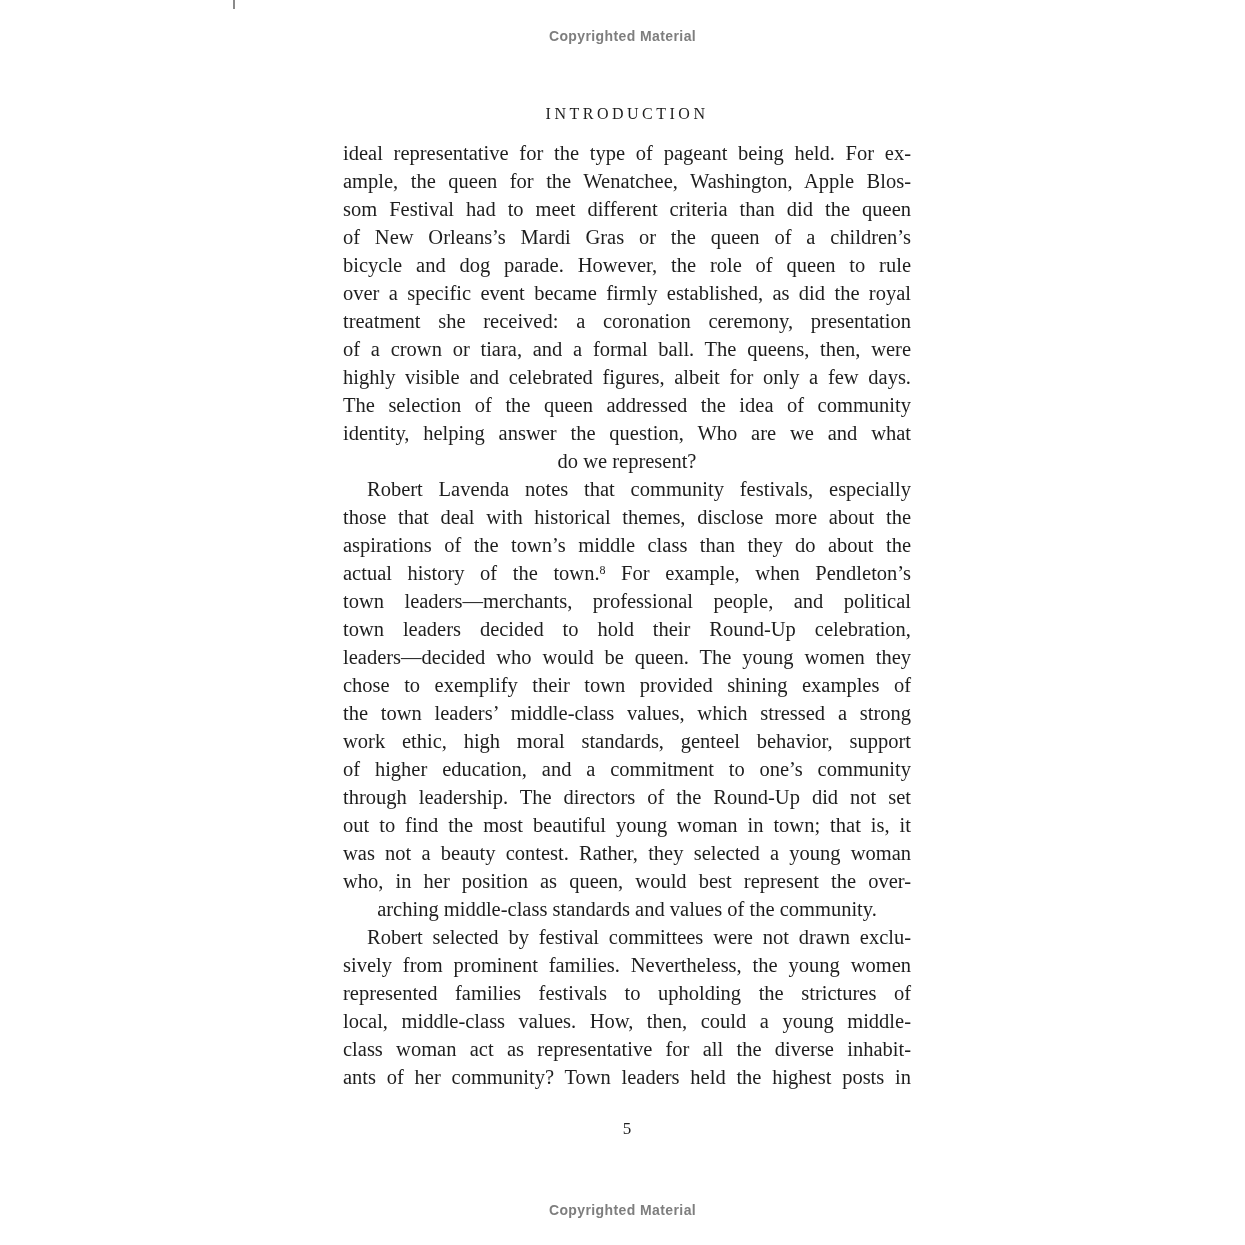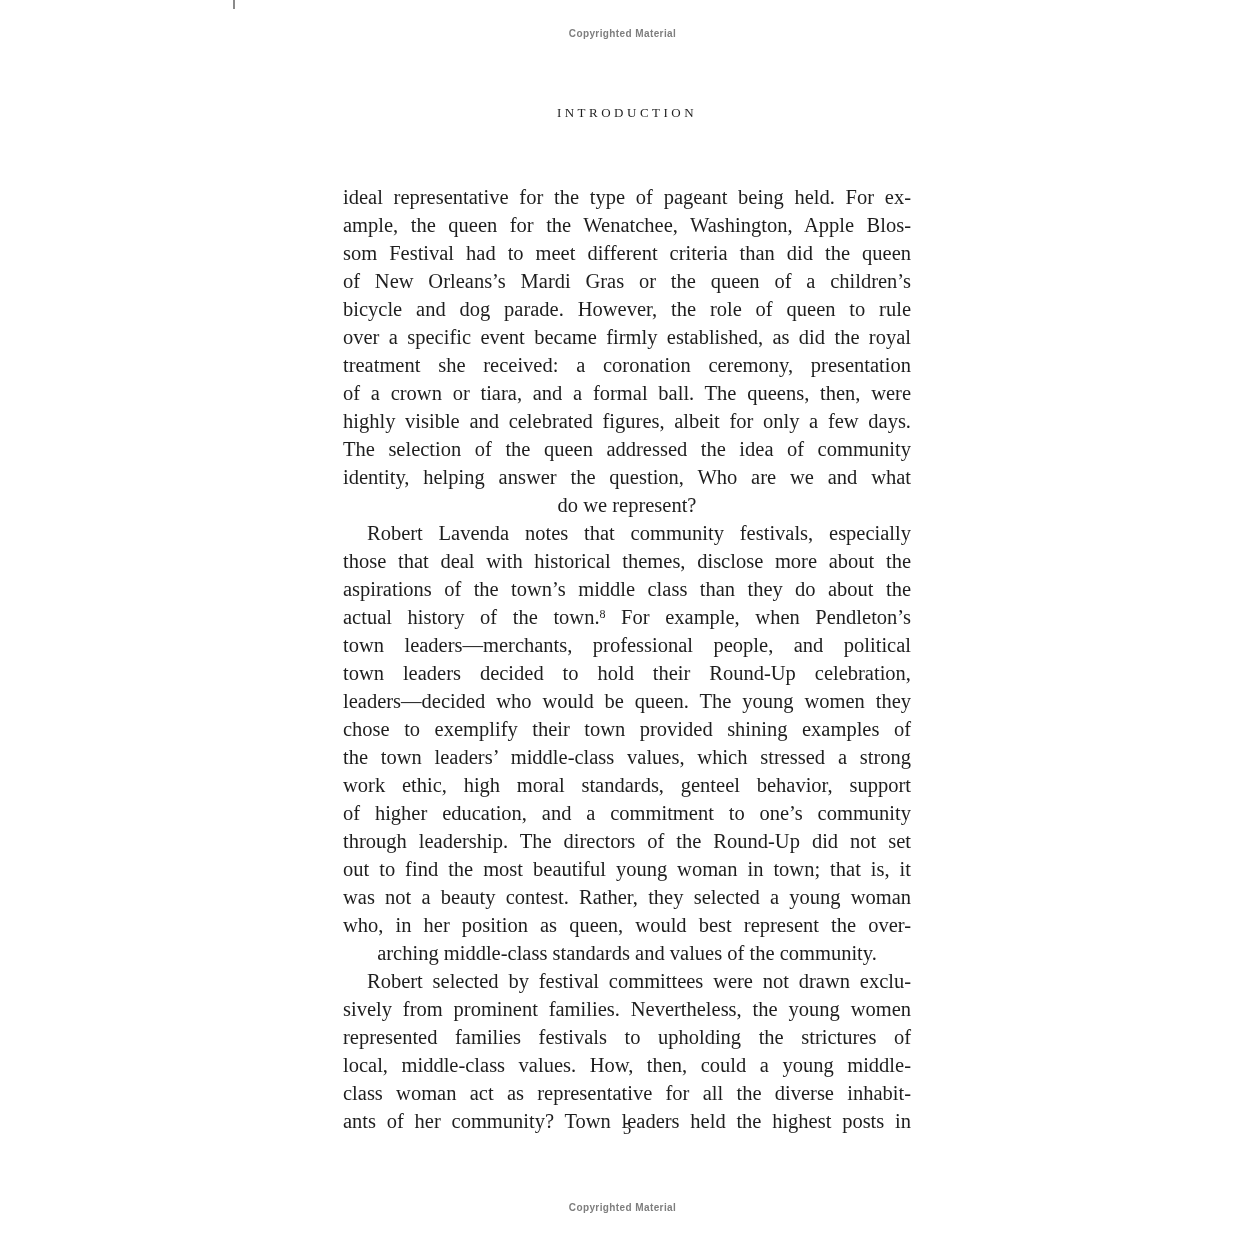--- a/index.html
+++ b/index.html
@@ -19,45 +19,44 @@
     height: 9px;
     background: #8a8a8a;
   }
   .watermark {
     position: absolute;
     left: 0;
     width: 100%;
     text-align: center;
     font-family: "Liberation Sans", sans-serif;
     font-weight: bold;
-    font-size: 10px;
+    font-size: 14px;
     letter-spacing: 0.4px;
     color: var(--watermark-color, #7e7e7e);
   }
   .watermark.top { top: 28px; }
   .watermark.bottom { top: 1202px; }
   .chapter-heading {
     position: absolute;
     left: 343px;
     top: 105px;
     width: 568px;
     text-align: center;
-    font-size: 13px;
+    font-size: 16px;
     letter-spacing: 3.5px;
     color: var(--text-color, #222222);
   }
   .body-text {
     position: absolute;
     left: 343px;
     top: 139px;
     width: 568px;
     font-size: 20.5px;
     line-height: 28px;
     color: var(--text-color, #1e1e1e);
-    margin-top: 44px;
   }
   .line { text-align: center; }
   .line.just {
     text-align: justify;
     text-align-last: justify;
   }
   .line.indent { text-indent: 24px; }
   .body-text sup {
     font-size: 12px;
     line-height: 0;

